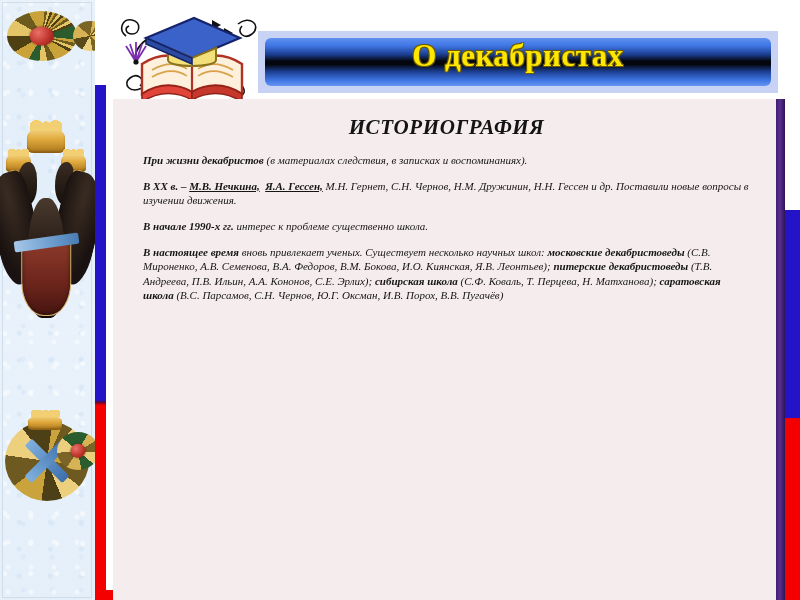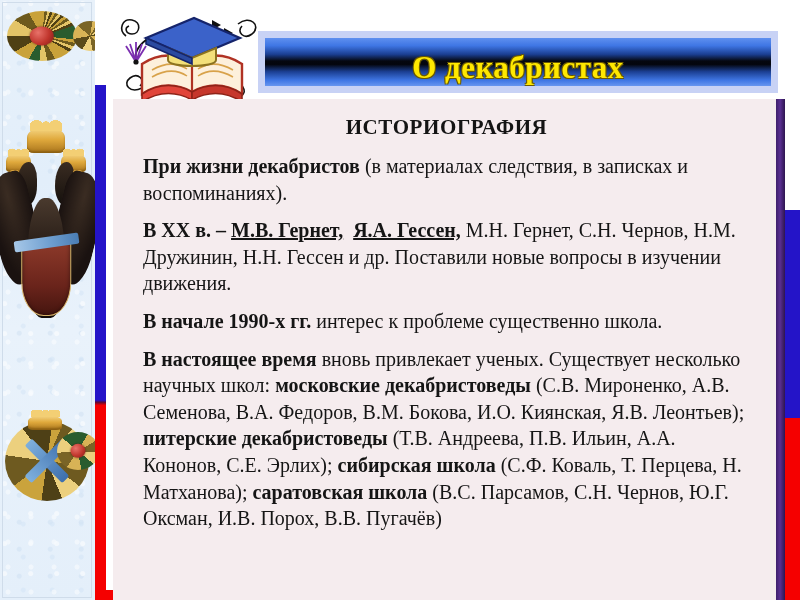--- a/index.html
+++ b/index.html
@@ -155,22 +155,23 @@
     padding: 7px;
     box-sizing: border-box;
   }
   .title-inner {
     width: 100%; height: 100%;
     background: linear-gradient(180deg,
         #5f90ef 0%, #3f76e4 16%, #1b3f92 34%,
         #05070f 48%, #04060e 55%, #1b3f92 70%,
         #3f76e4 88%, #6796f0 100%);
     display: flex;
-    align-items: flex-end;
+    align-items: flex-start;
     justify-content: center;
+    border-radius: 6px;
   }
   .title-text {
     font-family: "Liberation Serif", "DejaVu Serif", serif;
     font-weight: bold;
     font-size: 31px;
     color: #ffe800;
     letter-spacing: .5px;
     white-space: nowrap;
     text-shadow:
       -1px -1px 0 #6b5a00, 1px -1px 0 #6b5a00,
@@ -192,40 +193,41 @@
     background: #d9d3ef;
     padding-right: 9px;
     box-sizing: border-box;
   }
   .content-panel {
     position: relative;
     width: 100%; height: 100%;
     background: #f5ecee;
     box-sizing: border-box;
     padding: 14px 26px 11px 30px;
+    font-style: italic;
   }
   .content-rail {
     position: absolute;
     right: -9px; top: 0;
     width: 9px; height: 100%;
     background: linear-gradient(90deg,#3d1f6b 0%, #5a2f92 45%, #2e1550 100%);
   }
 
   h1.section-title {
     margin: 2px 0 13px 0;
     text-align: center;
     font-size: 21px;
     font-weight: bold;
     letter-spacing: .6px;
     color: #141414;
     font-family: "Liberation Serif","DejaVu Serif",serif;
   }
   p.para {
     margin: 0 0 11px 0;
-    font-size: 20px;
+    font-size: 11px;
     line-height: 1.33;
     color: #151515;
     text-align: left;
     font-family: "Liberation Serif","DejaVu Serif",serif;
   }
   p.para b { font-weight: bold; }
   p.para u.bu { font-weight: bold; text-decoration: underline; }
   p.para.last { margin-bottom: 8px; }
 </style>
 </head>
@@ -352,21 +354,21 @@
 
       <h1 class="section-title">ИСТОРИОГРАФИЯ</h1>
 
       <p class="para">
         <b>При жизни декабристов</b><span> (в материалах следствия, в записках и воспоминаниях).</span>
       </p>
 
 
 
       <p class="para">
-        <b>В XX в. – </b><u class="bu">М.В. Гернет,</u><span>&nbsp; </span><u class="bu">Я.А. Гессен,</u><span> М.Н. Гернет, С.Н. Чернов, Н.М. Дружинин, Н.Н. Гессен и др. Поставили новые вопросы в изучении движения.</span>
+        <b>В XX в. – </b><u class="bu">М.В. Нечкина,</u><span>&nbsp; </span><u class="bu">Я.А. Гессен,</u><span> М.Н. Гернет, С.Н. Чернов, Н.М. Дружинин, Н.Н. Гессен и др. Поставили новые вопросы в изучении движения.</span>
       </p>
 
       <p class="para">
         <b>В начале 1990-х гг.</b><span> интерес к проблеме существенно школа.</span>
       </p>
 
       <p class="para last">
         <b>В  настоящее время</b><span>  вновь привлекает ученых. Существует несколько научных школ: </span><b>московские декабристоведы</b><span>  (С.В. Мироненко, А.В. Семенова, В.А. Федоров, В.М. Бокова, И.О. Киянская, Я.В. Леонтьев); </span><b>питерские декабристоведы</b><span>  (Т.В. Андреева, П.В. Ильин, А.А. Кононов, С.Е. Эрлих);  </span><b>сибирская школа</b><span>  (С.Ф. Коваль, Т. Перцева, Н. Матханова); </span><b>саратовская школа</b><span>  (В.С. Парсамов, С.Н. Чернов, Ю.Г. Оксман, И.В. Порох, В.В. Пугачёв)</span>
       </p>
 

